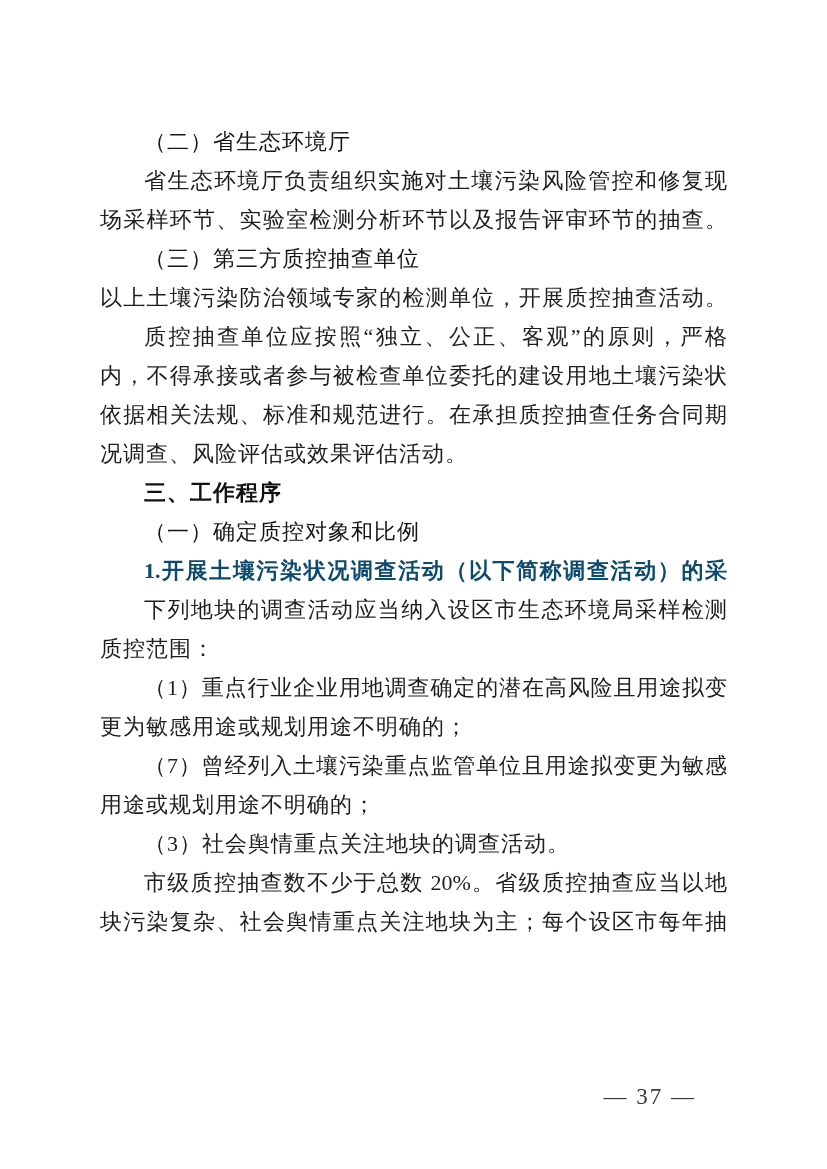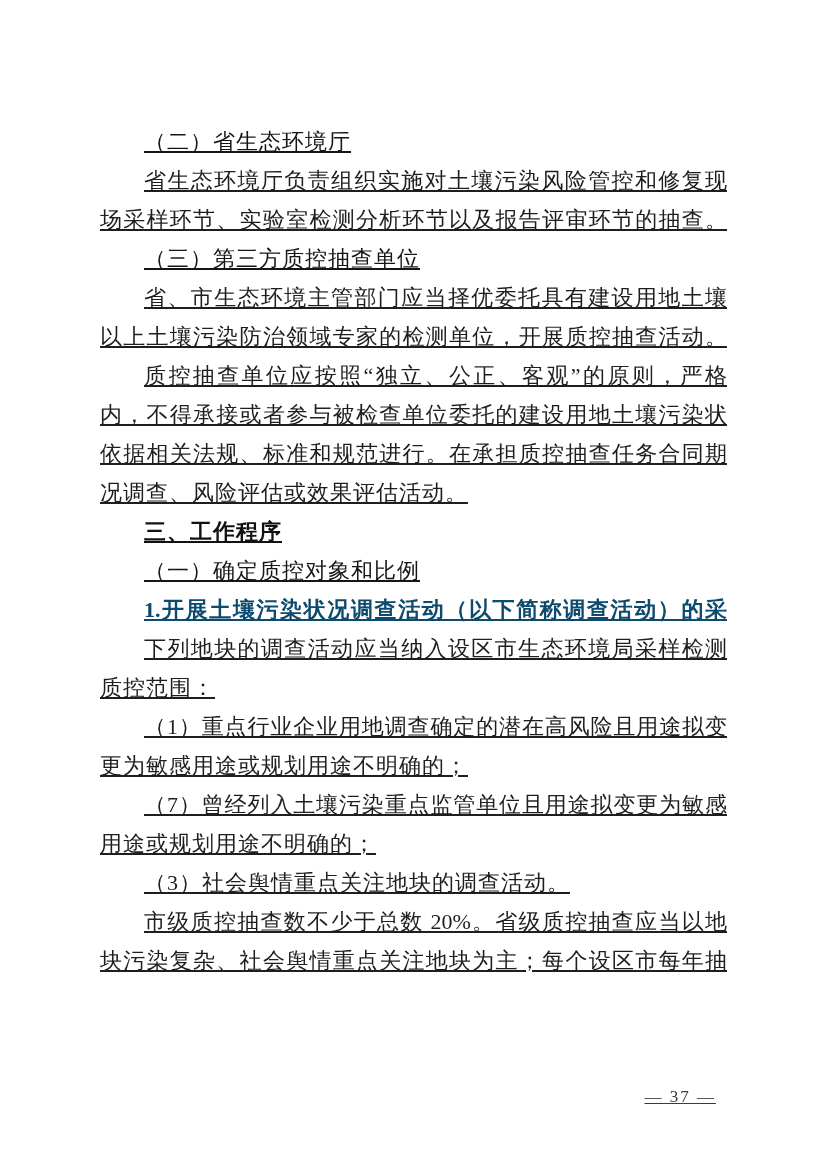--- a/index.html
+++ b/index.html
@@ -1,15 +1,15 @@
 <!DOCTYPE html>
 <html><head>
 <meta charset="utf-8">
 <style>
-  * { margin: 0; padding: 0; box-sizing: border-box; text-decoration: underline; }
+  * { margin: 0; padding: 0; box-sizing: border-box; }
   html, body { background: #ffffff; }
   body {
     width: 827px;
     height: 1169px;
     position: relative;
     overflow: hidden;
     font-family: "Liberation Serif", serif;
     color: #1e1e1e;
   }
   .page {
@@ -49,39 +49,38 @@
   .hei {
     font-family: "Liberation Sans", sans-serif;
     font-weight: 700;
     color: #111111;
   }
   
   .bold { font-weight: 700; color: #0c4a6e; }
   .page-number {
     position: absolute;
     top: 1086px;
-    right: 111px;
-    font-size: 17px;
+    right: 131px;
+    font-size: 23px;
     line-height: 22px;
     letter-spacing: 2px;
     color: #3a3a3a;
     font-family: "Liberation Serif", serif;
   }
 </style>
 </head>
 <body>
 
 <div class="page">
 
   <div class="text-block">
     <div class="line kai indent">（二）省生态环境厅</div>
     <div class="line indent fill">省生态环境厅负责组织实施对土壤污染风险管控和修复现</div>
     <div class="line fill">场采样环节、实验室检测分析环节以及报告评审环节的抽查。</div>
     <div class="line kai indent">（三）第三方质控抽查单位</div>
-    <div class="line indent fill">省、市生态环境主管部门应当择优委托具有建设用地土壤</div>
     <div class="line fill">以上土壤污染防治领域专家的检测单位，开展质控抽查活动。</div>
     <div class="line indent fill">质控抽查单位应按照“独立、公正、客观”的原则，严格</div>
     <div class="line fill">内，不得承接或者参与被检查单位委托的建设用地土壤污染状</div>
     <div class="line fill">依据相关法规、标准和规范进行。在承担质控抽查任务合同期</div>
     <div class="line">况调查、风险评估或效果评估活动。</div>
     <div class="line hei indent">三、工作程序</div>
     <div class="line kai indent">（一）确定质控对象和比例</div>
     <div class="line bold indent fill">1.开展土壤污染状况调查活动（以下简称调查活动）的采</div>
     <div class="line indent fill">下列地块的调查活动应当纳入设区市生态环境局采样检测</div>
     <div class="line">质控范围：</div>

